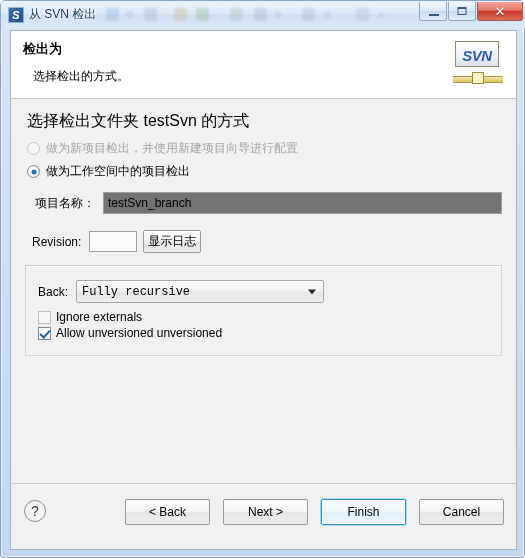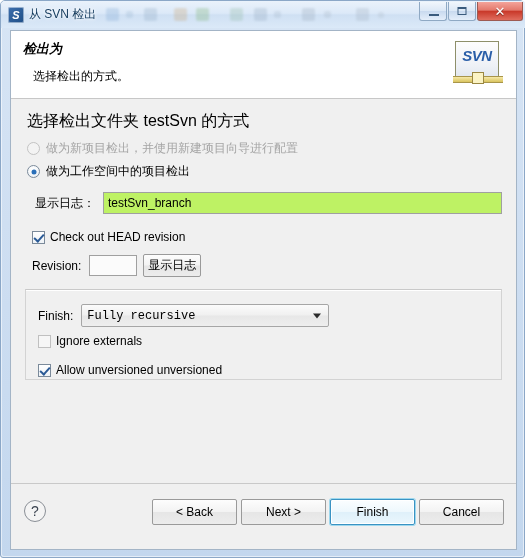--- a/index.html
+++ b/index.html
@@ -164,40 +164,39 @@
     box-sizing: border-box;
     background: #ffffff;
     border-bottom: 1px solid #c7c7c7;
     padding: 9px 12px 0 12px;
   }
   .banner-title {
     font-size: 13px;
     font-weight: bold;
     color: #000000;
     line-height: 18px;
-    font-style: italic;
   }
   .banner-sub {
     font-size: 12px;
     color: #000000;
     margin-top: 10px;
     margin-left: 10px;
   }
   .banner-logo {
     position: absolute;
     right: 13px;
     top: 10px;
     width: 50px;
     height: 47px;
   }
   .logo-box {
     position: absolute;
     left: 2px; top: 0;
     width: 44px;
-    height: 42px;
+    height: 26px;
     box-sizing: border-box;
     border: 1px solid #8e8f6a;
     background: linear-gradient(to bottom, #fdfdfd 0%, #eef1f6 60%, #dbe2ec 100%);
     text-align: center;
   }
   .logo-box span {
     display: block;
     margin-top: 5px;
     font-size: 15px;
     font-weight: bold;
@@ -298,21 +297,21 @@
   .checkbox.disabled-look {
     border-color: #c0c0c0;
     background: #f6f6f6;
   }
 
   
   .textinput {
     box-sizing: border-box;
     height: 22px;
     border: 1px solid #a0a0a0;
-    background: #bef264;
+    background: #737373;
     font-family: "Liberation Sans", sans-serif;
     font-size: 12px;
     color: #000000;
     padding: 0 4px;
     line-height: 20px;
   }
   .textinput.small {
     height: 21px;
     background: #fbfbfb;
     line-height: 19px;
@@ -397,21 +396,21 @@
     font-size: 14px;
     line-height: 20px;
     text-align: center;
     background: #f4f4f4;
   }
   .footer-btns {
     position: absolute;
     right: 12px;
     top: 15px;
     display: flex;
-    gap: 4px;
+    gap: 13px;
   }
   .footer-btns .pushbtn {
     width: 85px;
     height: 26px;
     line-height: 24px;
   }
   .pushbtn.default {
     border: 1px solid #3a93c3;
     box-shadow: 0 0 0 1px #9ed8ee, inset 0 0 0 1px #ffffff;
     background: linear-gradient(to bottom, #fbfeff 0%, #eef8fd 48%, #dff0fa 52%, #eaf7fd 100%);
@@ -477,44 +476,40 @@
         <span class="radio disabled"></span>
         <span class="lbl-disabled">做为新项目检出，并使用新建项目向导进行配置</span>
       </div>
 
       <div class="row" style="margin-left:2px; margin-bottom:12px;">
         <span class="radio checked"></span>
         <span>做为工作空间中的项目检出</span>
       </div>
 
       <div class="row" style="margin-left:10px; margin-bottom:16px;">
-        <span class="field-label">显示日志：</span>
+        <span class="field-label">项目名称：</span>
         <input class="textinput" style="width: 412px;" type="text" value="testSvn_branch">
       </div>
 
-      <div class="row" style="margin-left:7px; margin-bottom:10px;">
-        <span class="checkbox checked"></span>
-        <span>Check out HEAD revision</span>
-      </div>
 
       <div class="row" style="margin-left:7px; margin-bottom:0;">
         <span class="field-label">Revision:</span>
         <input class="textinput small" style="width: 48px;" type="text" value="">
         <div class="pushbtn" style="width:58px; height:23px; line-height:21px; margin-left:6px;">显示日志</div>
       </div>
 
       <div class="groupbox">
         <div class="row" style="margin-bottom:7px;">
-          <span class="field-label">Finish:</span>
+          <span class="field-label">Back:</span>
           <div class="combo" style="width:248px;">
             <span>Fully recursive</span>
             <span class="combo-arrow"></span>
           </div>
         </div>
-        <div class="row" style="margin-bottom:15px;">
+        <div class="row" style="margin-bottom:2px;">
           <span class="checkbox disabled-look"></span>
           <span>Ignore externals</span>
         </div>
         <div class="row" style="margin-bottom:0;">
           <span class="checkbox checked"></span>
           <span>Allow unversioned unversioned</span>
         </div>
       </div>
 
     </div>

